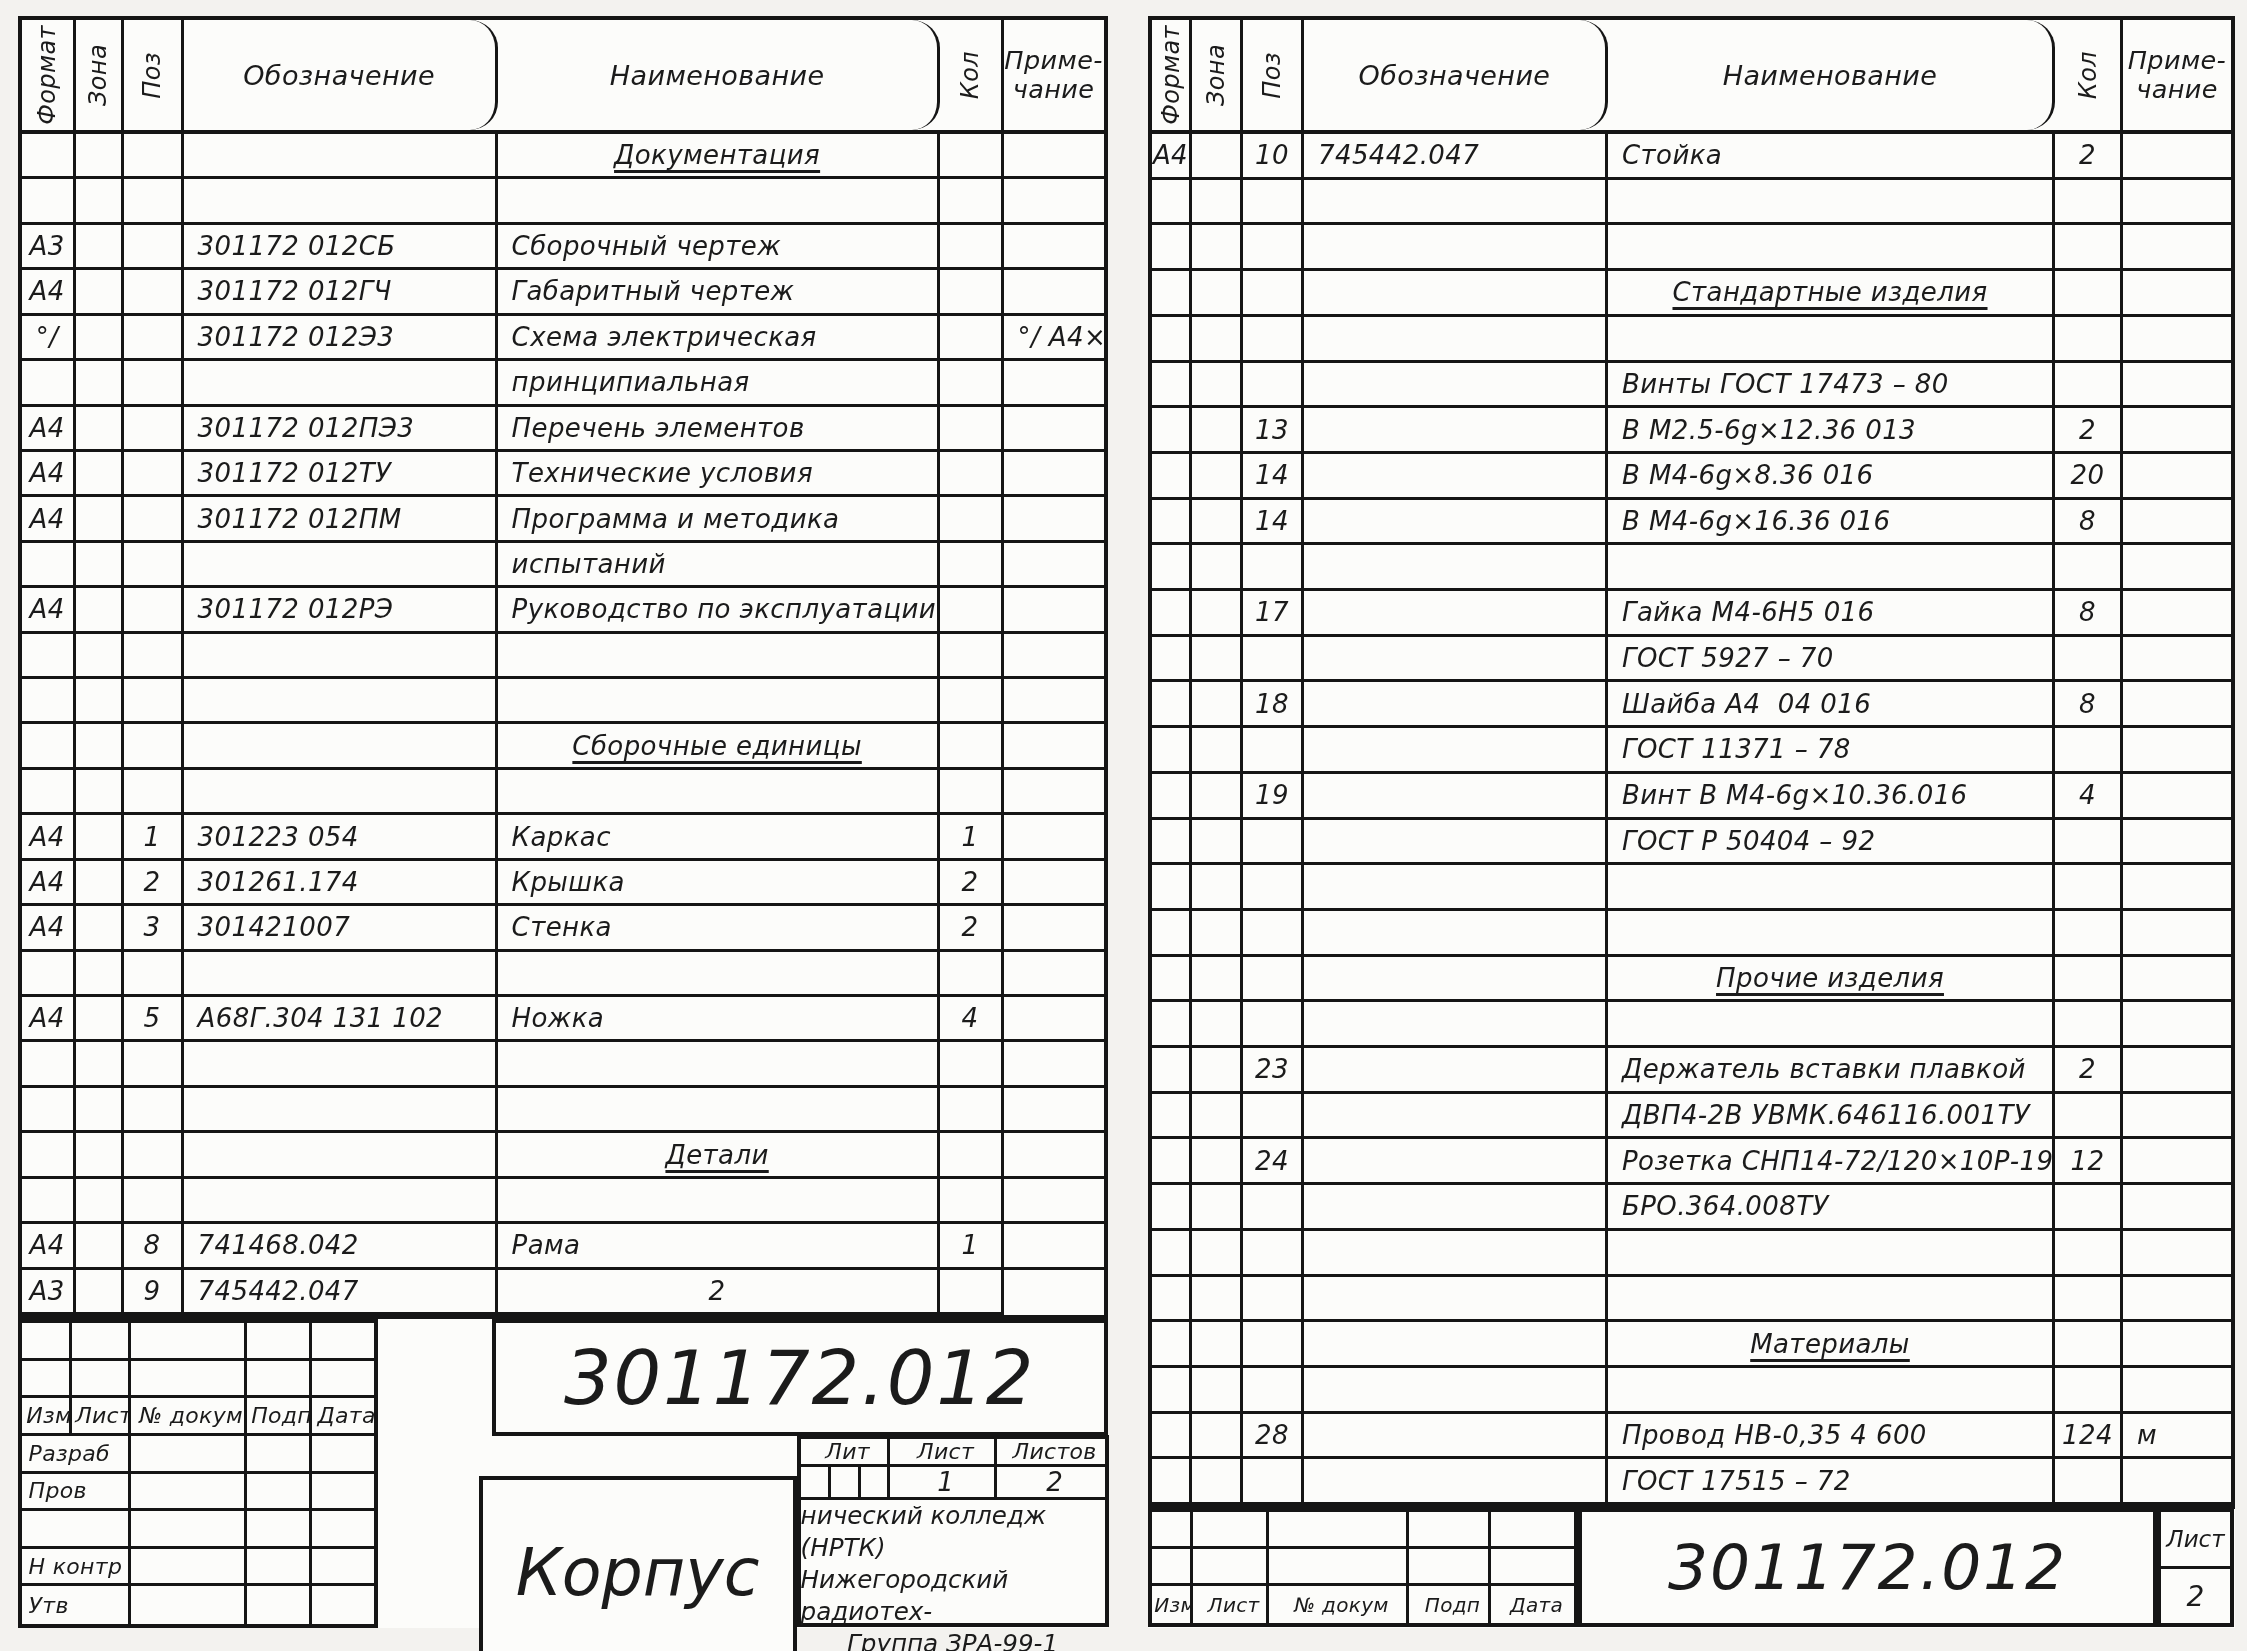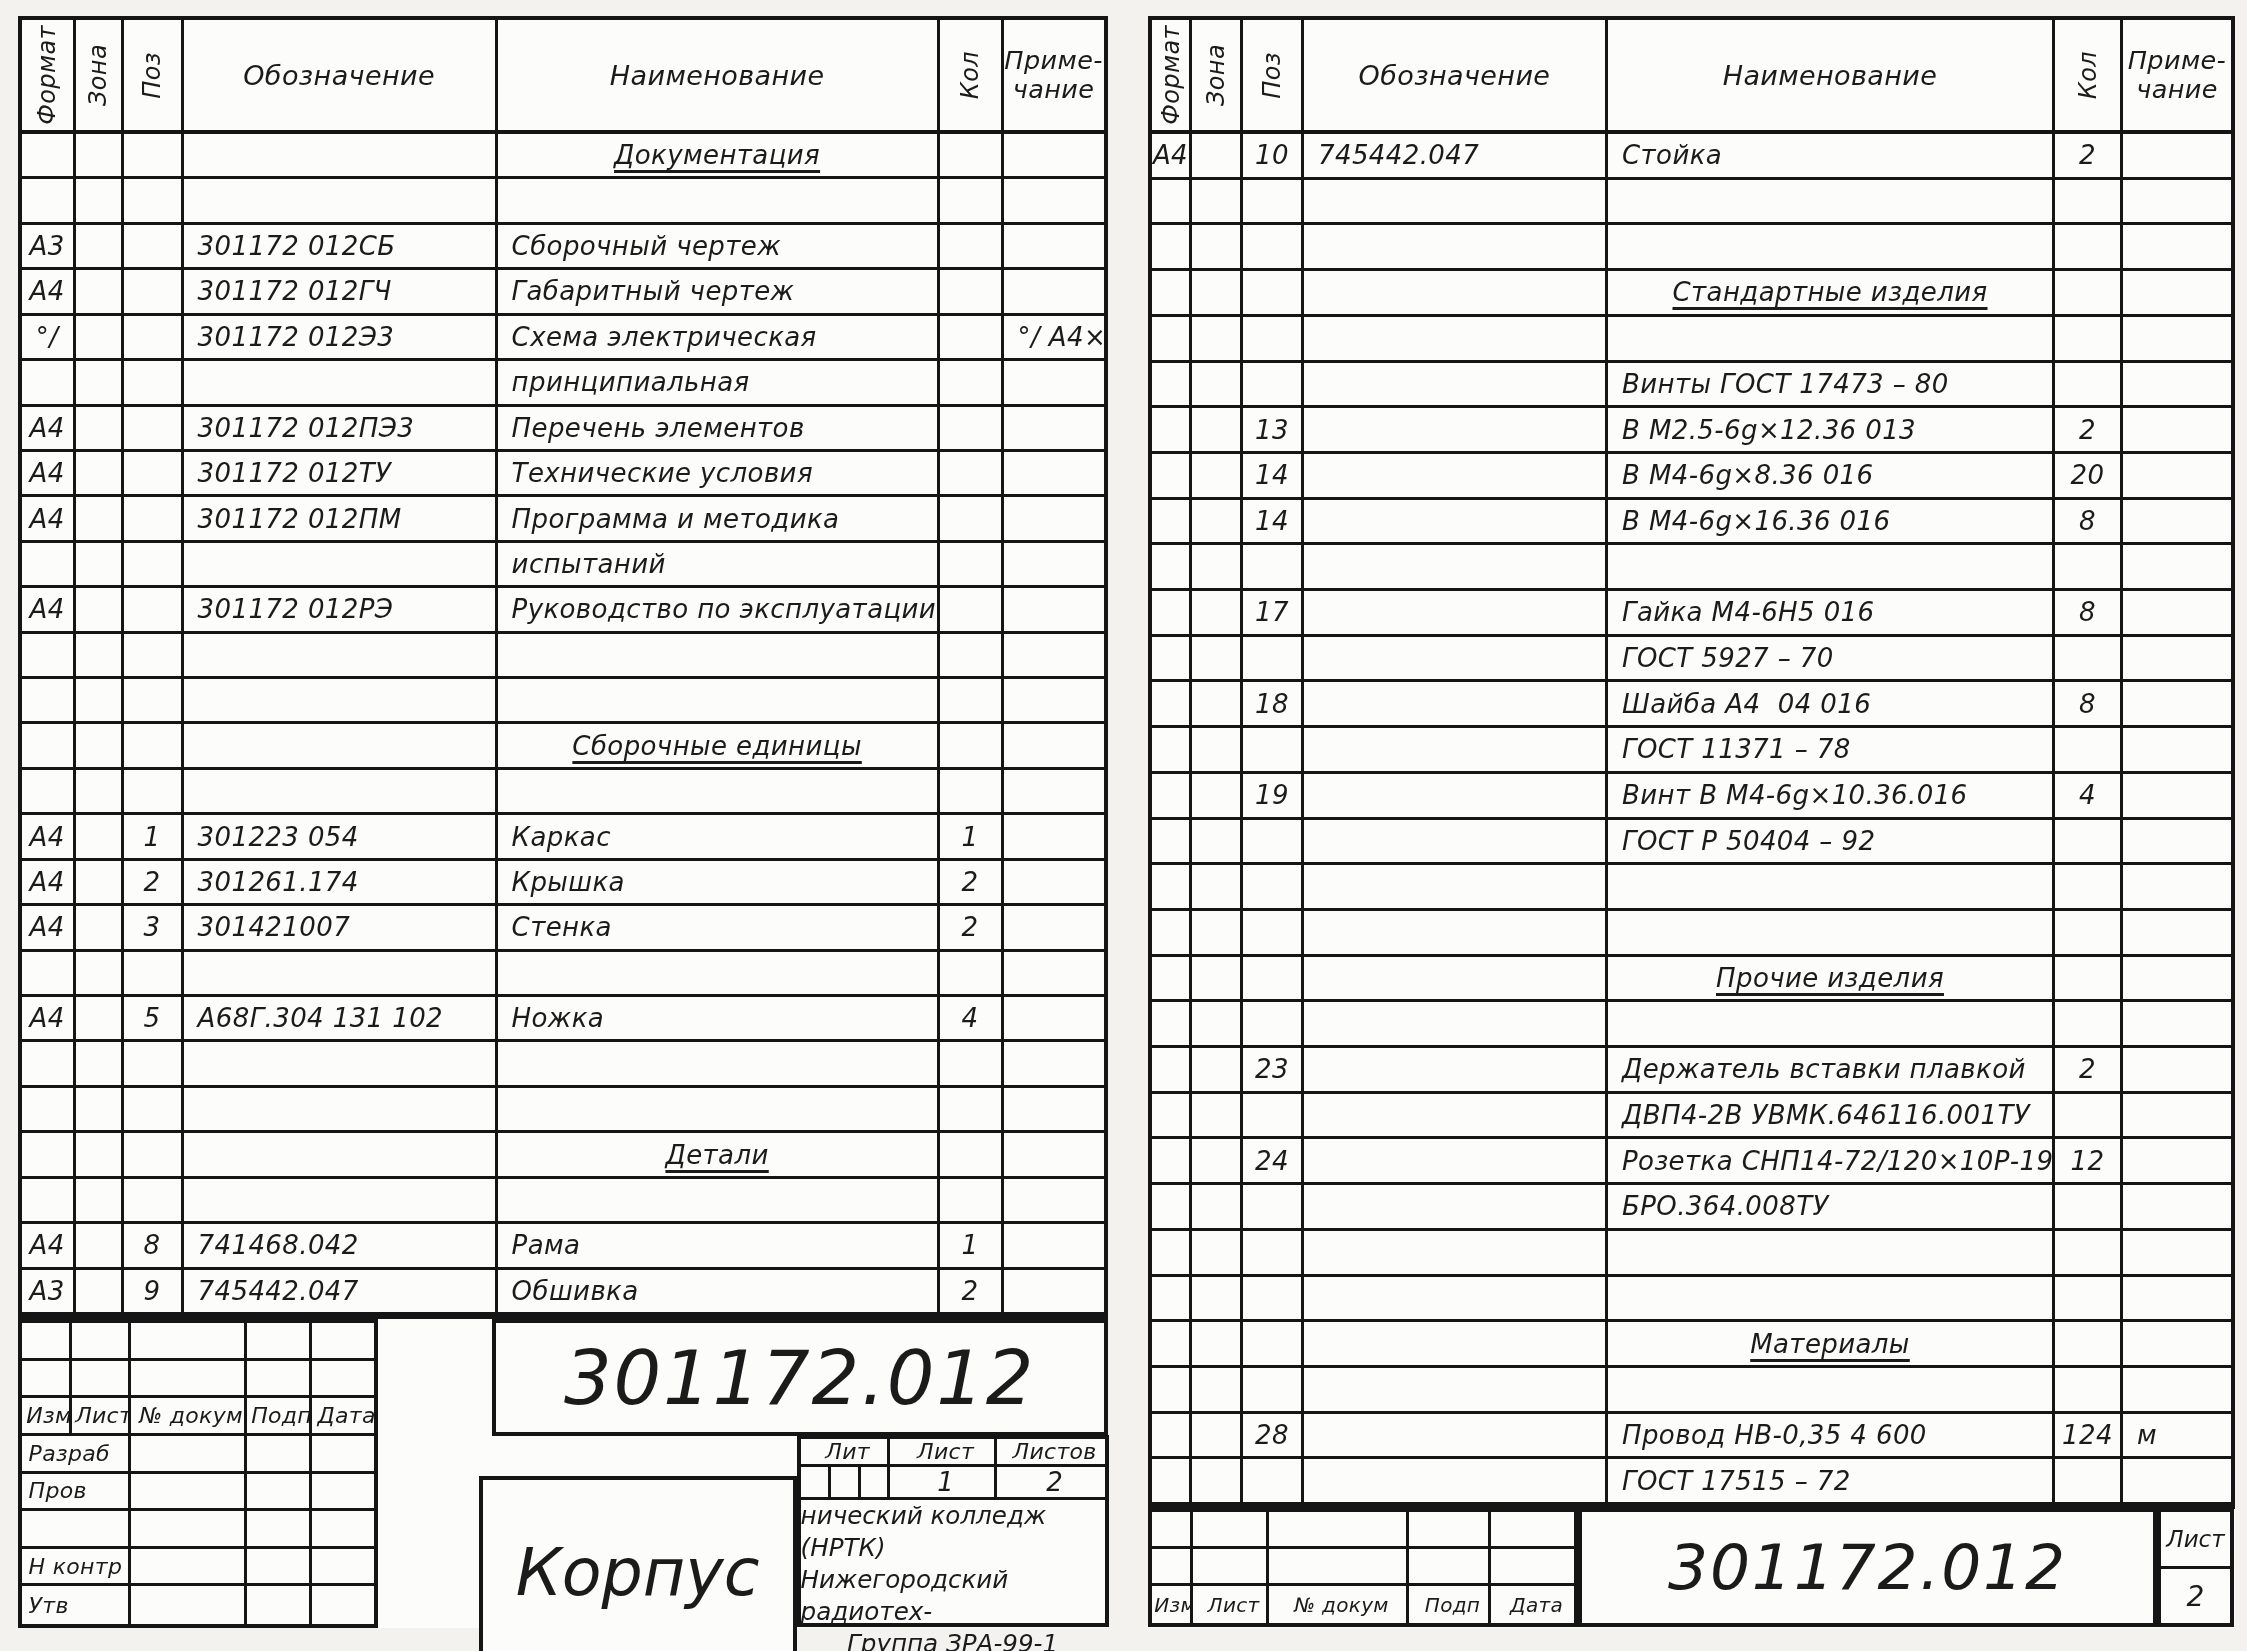--- a/index.html
+++ b/index.html
@@ -21,21 +21,21 @@
     display:flex;align-items:center;box-sizing:border-box;
     font-style:italic;font-size:26px;letter-spacing:0.4px;white-space:pre;overflow:hidden;}
   .spec-header .cell{border-bottom:none;justify-content:center;text-align:center;}
   .spec-rows .cell:nth-child(7n){border-right:none;}
   .spec-header .cell:last-child{border-right:none;}
   .c-format,.c-zone,.c-pos,.c-qty{justify-content:center;}
   .c-designation,.c-name,.c-note{padding-left:14px;}
   .c-name.section{justify-content:center;padding-left:0;
     text-decoration:underline;text-decoration-thickness:2.6px;text-underline-offset:6.1px;}
   .vlabel{writing-mode:vertical-rl;transform:rotate(180deg);font-size:24px;}
-  .hdr-big{font-size:27px;}
+  .hdr-big{font-size:27px;border-radius:28px;}
   .note-hdr{flex-direction:column;justify-content:center;line-height:1.15;font-size:25.5px;}
 
   
   .tb-row{display:grid;box-sizing:border-box;}
   .tb-cell{border-right:3.5px solid #151515;border-bottom:3.5px solid #151515;
     box-sizing:border-box;display:flex;align-items:center;font-style:italic;
     font-size:22px;letter-spacing:0.3px;padding-left:7px;overflow:hidden;}
   .tb-cell.ctr{justify-content:center;padding-left:8px;}
   .tb-cell:last-child{border-right:none;}
   .tb-last .tb-cell{border-bottom:none;}
@@ -233,21 +233,20 @@
       <div class="cell c-zone"></div>
       <div class="cell c-pos">8</div>
       <div class="cell c-designation">741468.042</div>
       <div class="cell c-name">Рама</div>
       <div class="cell c-qty">1</div>
       <div class="cell c-note"></div>
       <div class="cell c-format">А3</div>
       <div class="cell c-zone"></div>
       <div class="cell c-pos">9</div>
       <div class="cell c-designation">745442.047</div>
-      <div class="cell c-name">Обшивка</div>
       <div class="cell c-qty">2</div>
       <div class="cell c-note"></div>
     </div>
 
   <div class="frame" style="left:0;top:1303px;width:360px;height:309px;display:flex;flex-direction:column;">
     <div class="tb-row" style="flex:1;grid-template-columns:50px 59px 116px 65px auto;">
       <div class="tb-cell"></div>
         <div class="tb-cell"></div>
         <div class="tb-cell"></div>
         <div class="tb-cell"></div>

